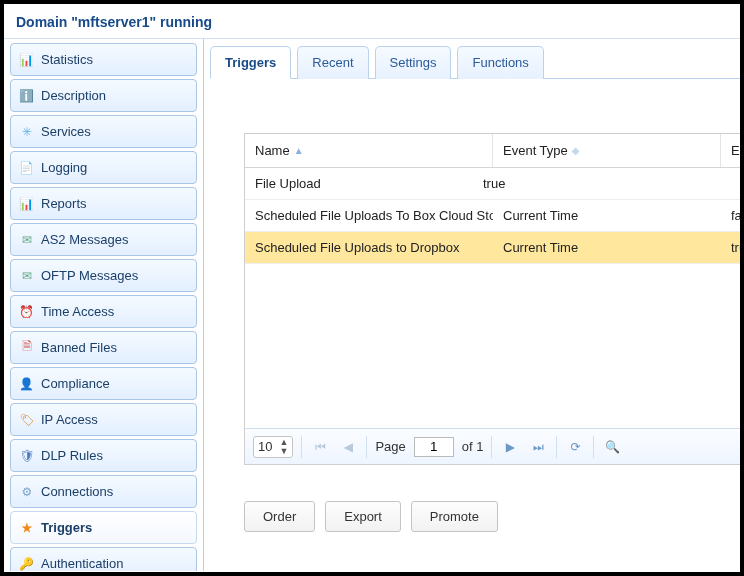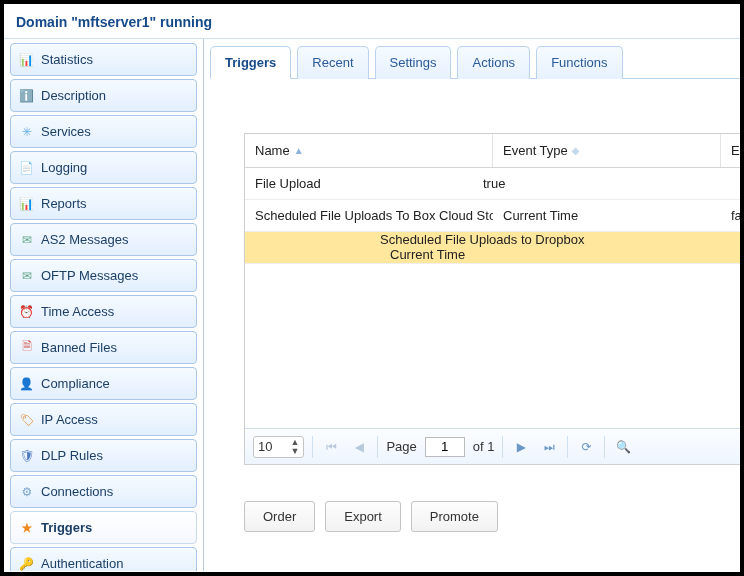--- a/index.html
+++ b/index.html
@@ -136,21 +136,20 @@
   }
   .row .cell {
     padding: 0 10px;
     white-space: nowrap;
     overflow: hidden;
     text-overflow: clip;
   }
   .row .cell.col-en { flex: 1; }
   .row.sel {
     background: #ffe89e;
-    flex-direction: column;
   }
   .pager {
     display: flex;
     align-items: center;
     gap: 8px;
     height: 36px;
     background: linear-gradient(#fbfdff, #eef5ff);
     border-top: 1px solid #cdddef;
     padding: 0 8px;
     color: #333;
@@ -171,21 +170,21 @@
     font-size: 12px;
   }
   .pgbtn.disabled { color: #b7c9dd; }
   .pgsize {
     border: 1px solid #c4c4c4;
     padding: 1px 4px;
     border-radius: 3px;
     background: #fff;
     display: inline-flex;
     align-items: center;
-    gap: 18px;
+    gap: 7px;
   }
   .pgsize .tick { font-size: 9px; color: #555; line-height: 1; }
   .pginput {
     width: 40px;
     height: 20px;
     text-align: center;
     border: 1px solid #bbb;
   }
   .actions {
     display: flex;
@@ -267,21 +266,20 @@
         <div class="side-item">
           <span class="icon" style="color: rgb(136, 170, 170);">🔑</span>
           <span>Authentication</span>
         </div>
       </div>
     <div class="main">
       <div class="tabs" id="tabs">
           <div class="tab active">Triggers</div>
           <div class="tab">Recent</div>
           <div class="tab">Settings</div>
-          <div class="tab">Actions</div>
           <div class="tab">Functions</div>
         </div>
       <div class="panel">
         <div class="grid">
           <div class="grid-head">
             <div class="gh col-name">
               <span>Name</span>
               <span class="sort">▲</span>
             </div>
             <div class="gh col-type">

